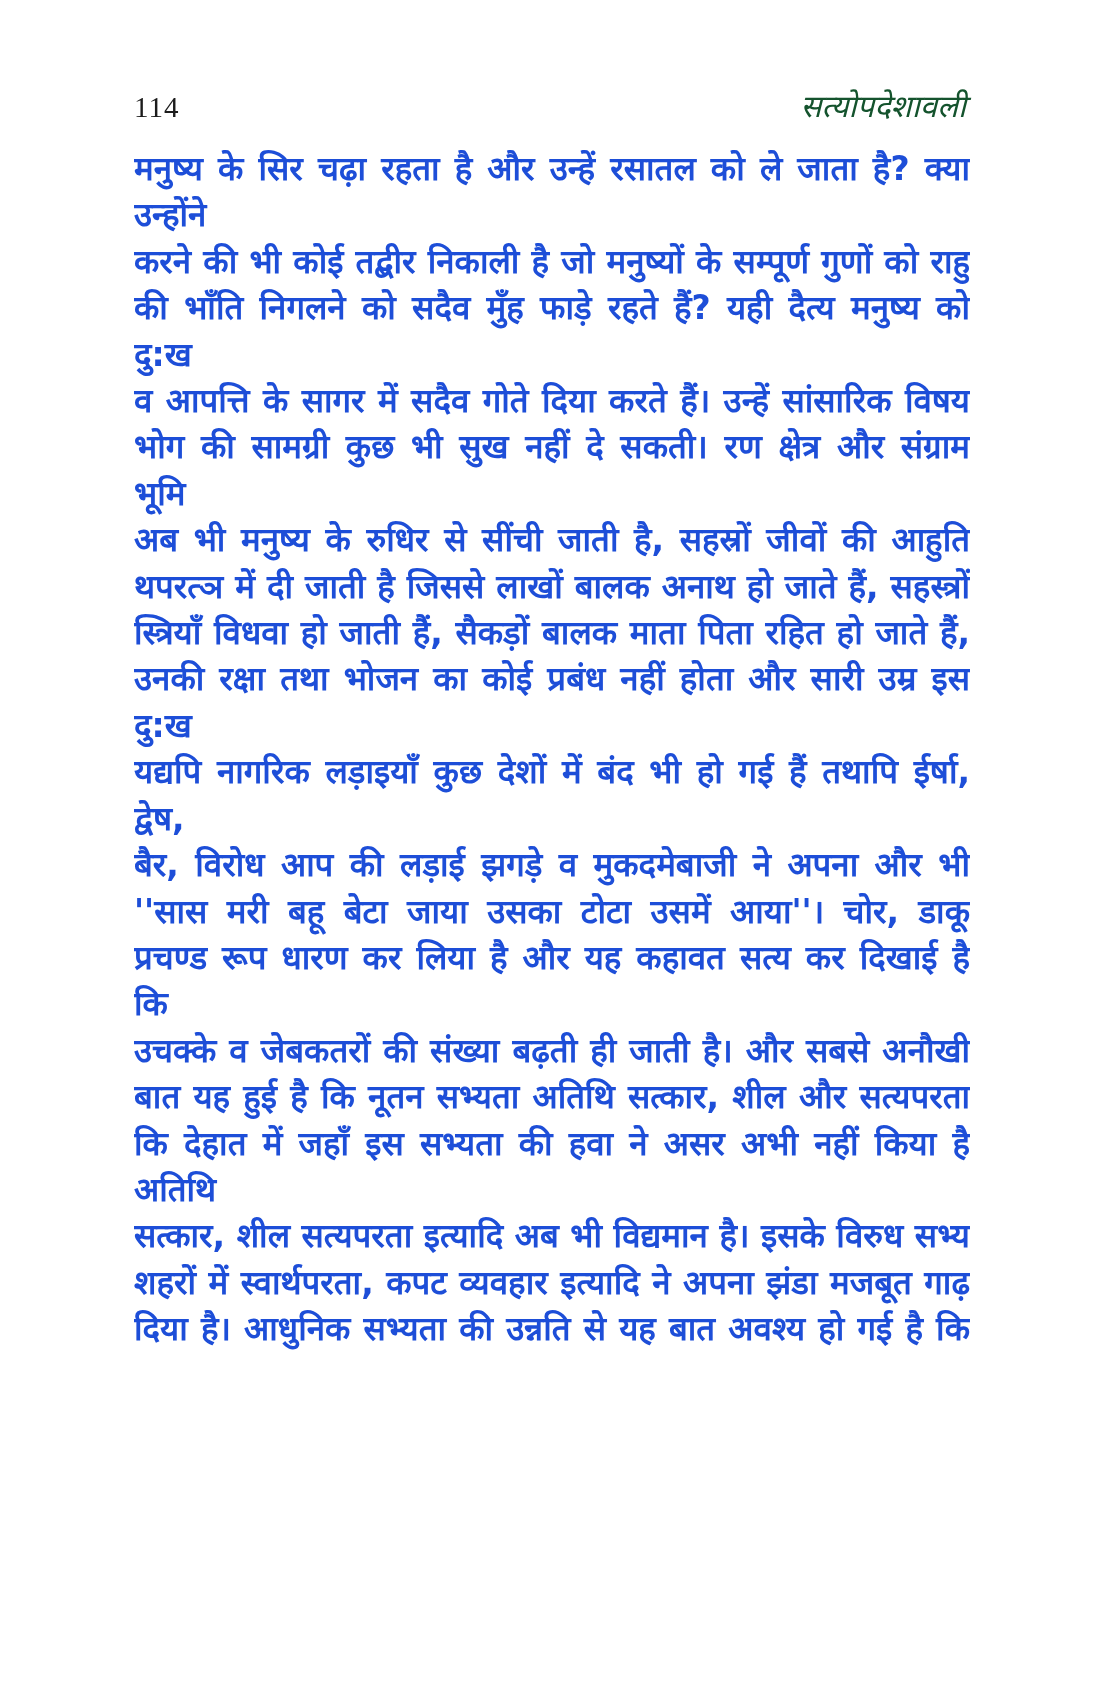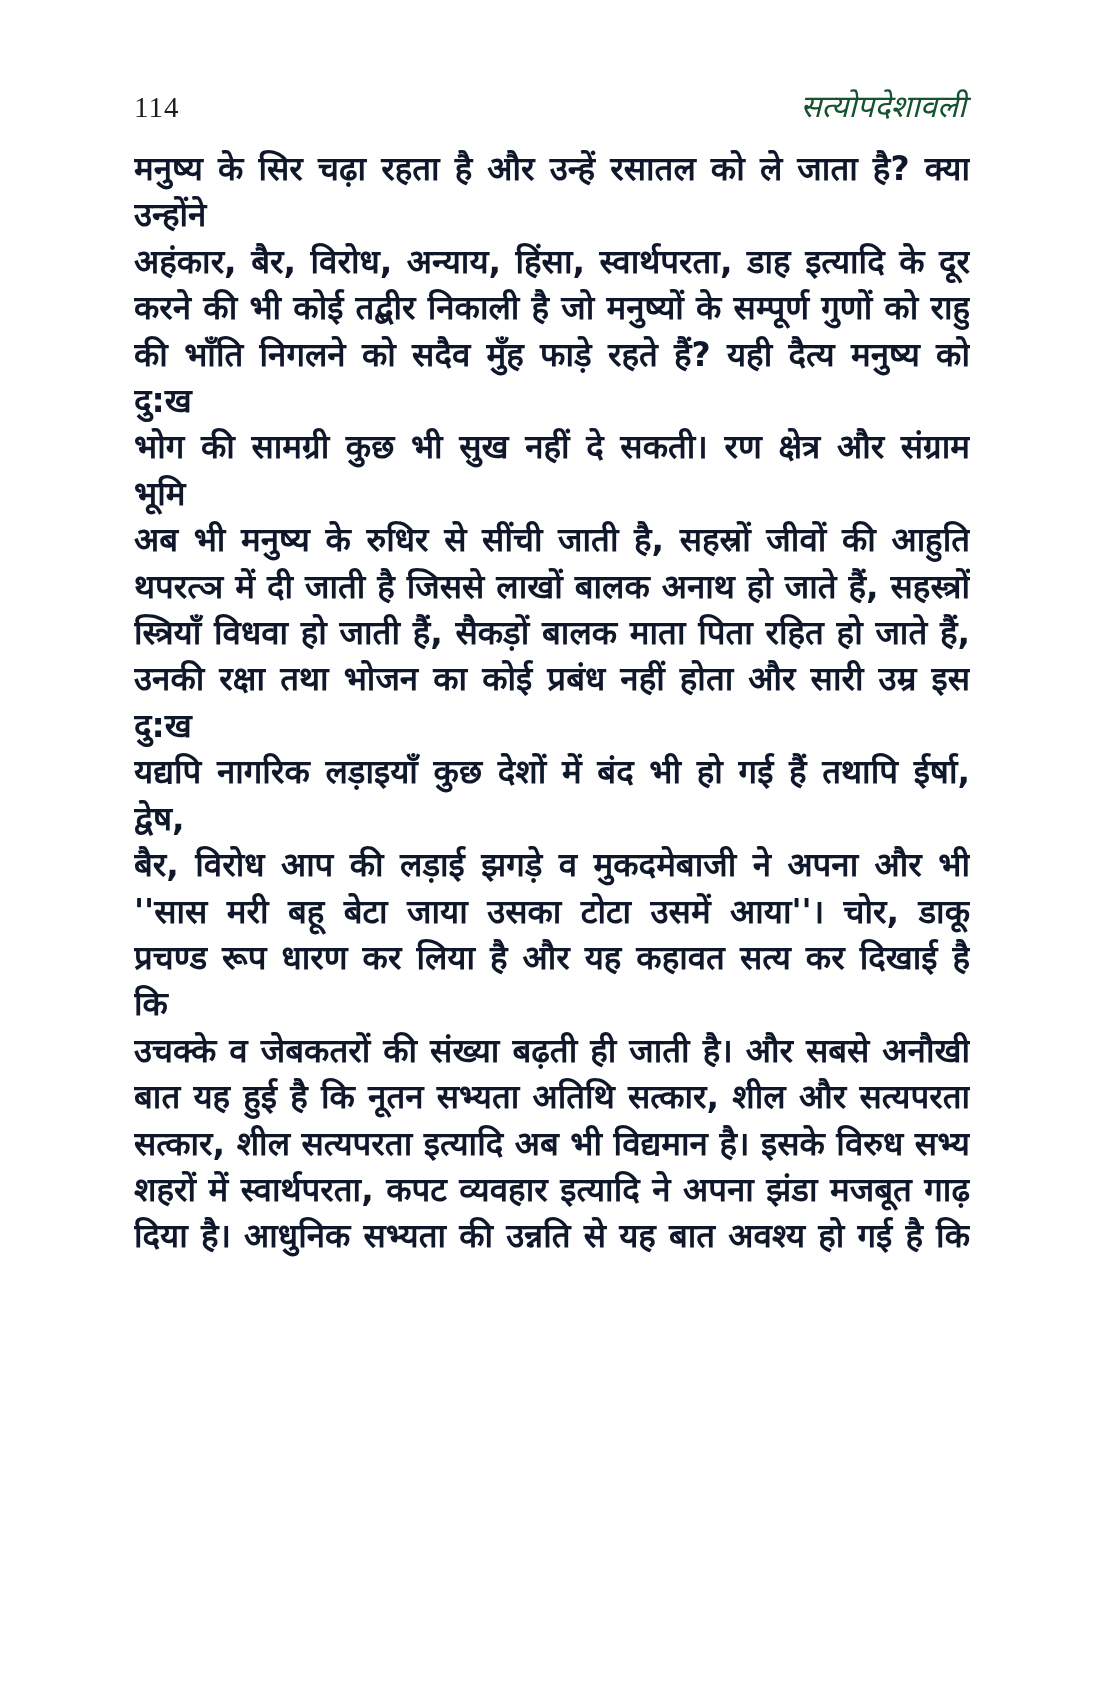--- a/index.html
+++ b/index.html
@@ -37,49 +37,50 @@
     font-style: italic;
     color: #14532d;
   }
   .body-text {
     margin: 20px 130px 0 134px;
   }
   .body-line {
     font-size: 33px;
     line-height: 46.4px;
     font-weight: 600;
-    color: #0f172a;
+    color: #1d4ed8;
     text-align: justify;
     text-align-last: justify;
     -moz-text-align-last: justify;
     white-space: normal;
     overflow: hidden;
   }
 </style>
 </head>
 <body>
 
 <div class="page">
   <div class="page-header">
     <span class="page-number">114</span>
     <span class="header-title">सत्योपदेशावली</span>
   </div>
   <div class="body-text">
       <div class="body-line">मनुष्य के सिर चढ़ा रहता है और उन्हें रसातल को ले जाता है? क्या उन्होंने</div>
-      <div class="body-line">अहंकार, बैर, विरोध, अन्याय, हिंसा, स्वार्थपरता, डाह इत्यादि के दूर</div>
       <div class="body-line">करने की भी कोई तद्बीर निकाली है जो मनुष्यों के सम्पूर्ण गुणों को राहु</div>
       <div class="body-line">की भाँति निगलने को सदैव मुँह फाड़े रहते हैं? यही दैत्य मनुष्य को दु:ख</div>
+      <div class="body-line">व आपत्ति के सागर में सदैव गोते दिया करते हैं। उन्हें सांसारिक विषय</div>
       <div class="body-line">भोग की सामग्री कुछ भी सुख नहीं दे सकती। रण क्षेत्र और संग्राम भूमि</div>
       <div class="body-line">अब भी मनुष्य के रुधिर से सींची जाती है, सहस्रों जीवों की आहुति</div>
       <div class="body-line">थपरत्ञ में दी जाती है जिससे लाखों बालक अनाथ हो जाते हैं, सहस्त्रों</div>
       <div class="body-line">स्त्रियाँ विधवा हो जाती हैं, सैकड़ों बालक माता पिता रहित हो जाते हैं,</div>
       <div class="body-line">उनकी रक्षा तथा भोजन का कोई प्रबंध नहीं होता और सारी उम्र इस दु:ख</div>
       <div class="body-line">यद्यपि नागरिक लड़ाइयाँ कुछ देशों में बंद भी हो गई हैं तथापि ईर्षा, द्वेष,</div>
       <div class="body-line">बैर, विरोध आप की लड़ाई झगड़े व मुकदमेबाजी ने अपना और भी</div>
       <div class="body-line">''सास मरी बहू बेटा जाया उसका टोटा उसमें आया''। चोर, डाकू</div>
       <div class="body-line">प्रचण्ड रूप धारण कर लिया है और यह कहावत सत्य कर दिखाई है कि</div>
       <div class="body-line">उचक्के व जेबकतरों की संख्या बढ़ती ही जाती है। और सबसे अनौखी</div>
       <div class="body-line">बात यह हुई है कि नूतन सभ्यता अतिथि सत्कार, शील और सत्यपरता</div>
+      <div class="body-line">कि देहात में जहाँ इस सभ्यता की हवा ने असर अभी नहीं किया है अतिथि</div>
       <div class="body-line">सत्कार, शील सत्यपरता इत्यादि अब भी विद्यमान है। इसके विरुध सभ्य</div>
       <div class="body-line">शहरों में स्वार्थपरता, कपट व्यवहार इत्यादि ने अपना झंडा मजबूत गाढ़</div>
       <div class="body-line">दिया है। आधुनिक सभ्यता की उन्नति से यह बात अवश्य हो गई है कि</div>
     </div>
 </div>
 
 </body></html>

